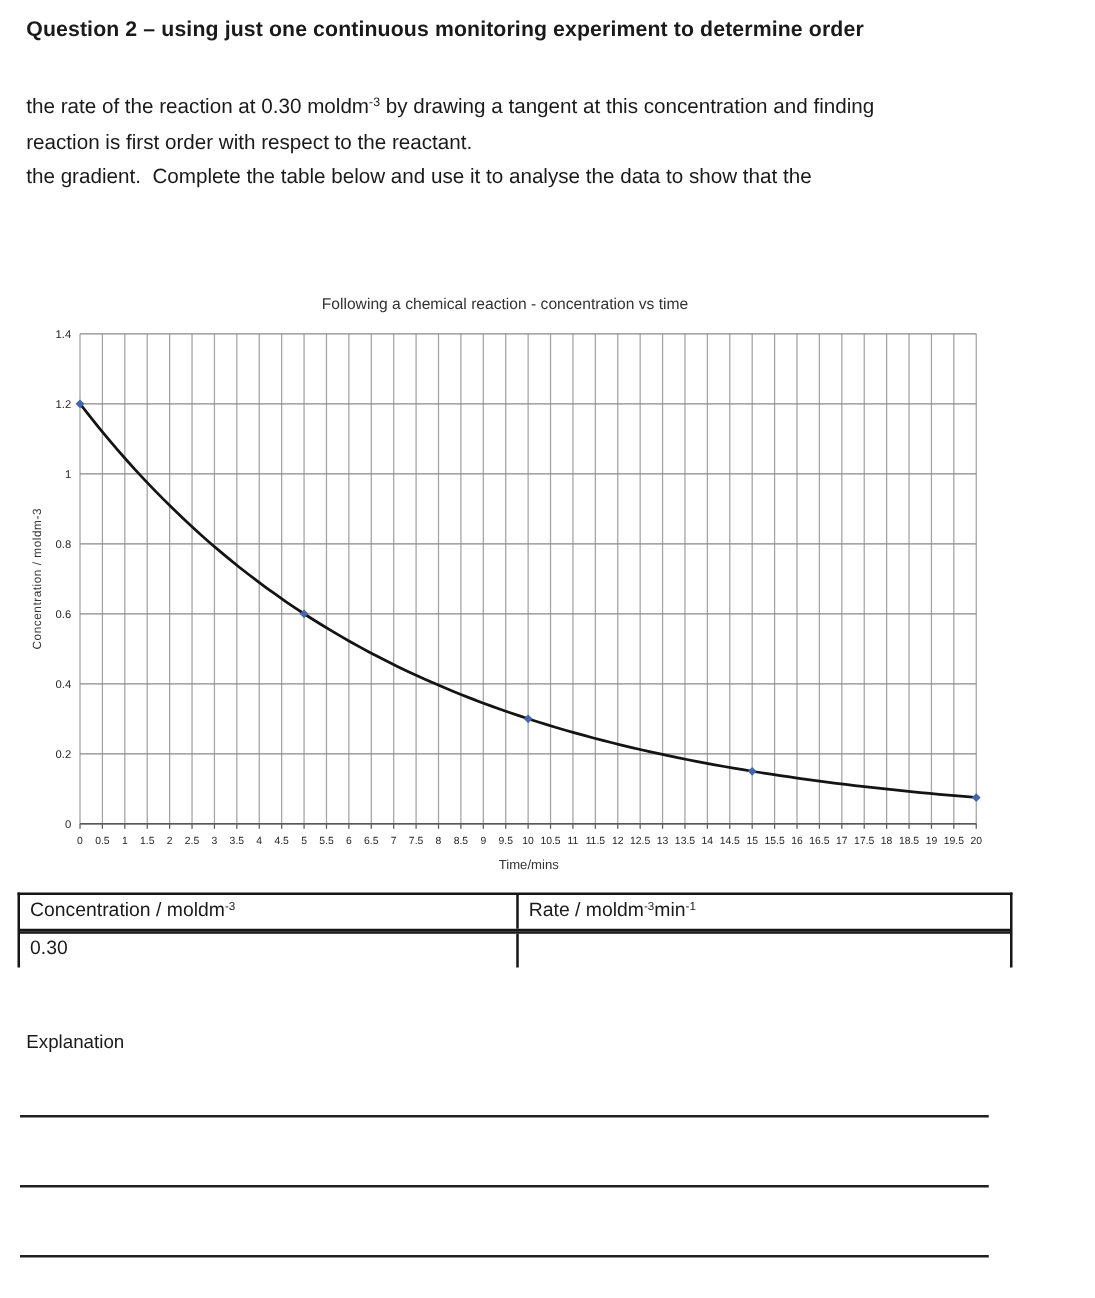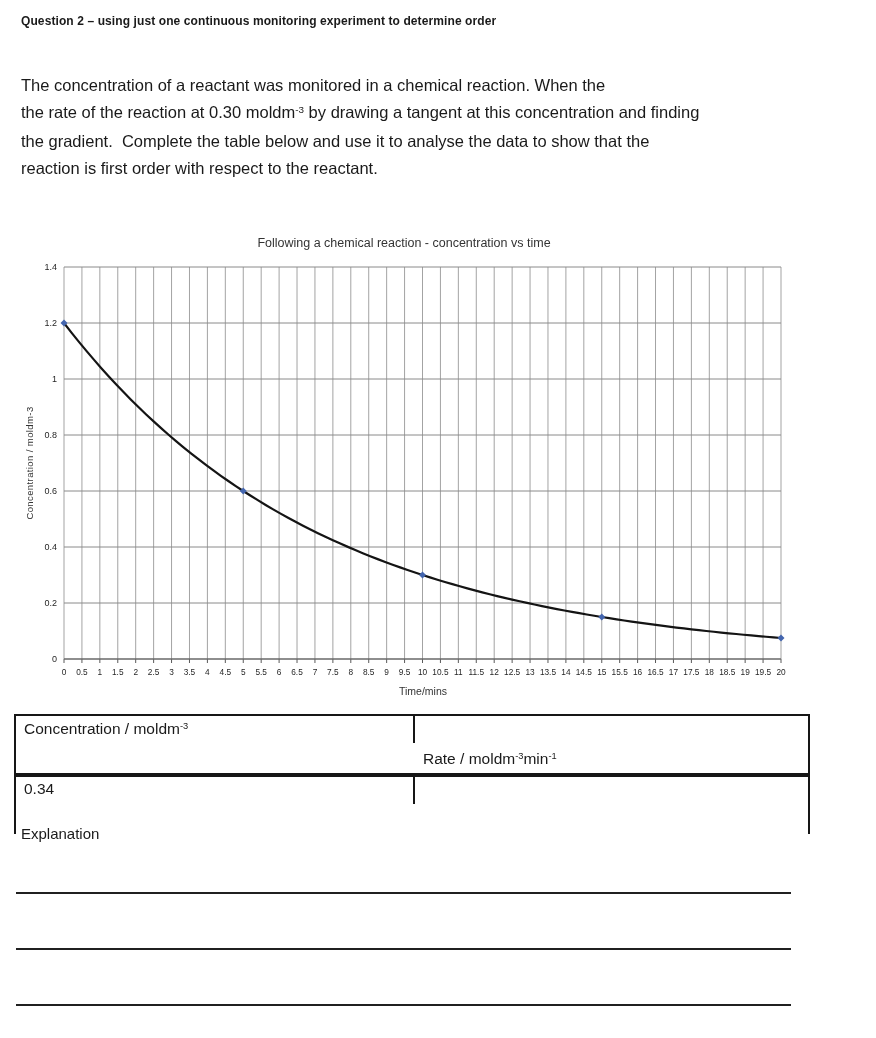--- a/index.html
+++ b/index.html
@@ -2,52 +2,51 @@
 <html><head>
 <meta charset="utf-8">
 <style>
   html,body{margin:0;padding:0;background:#ffffff;}
   .page{
     position:relative;width:876px;height:1038px;background:#ffffff;overflow:hidden;
     font-family:"Liberation Sans", sans-serif;color:#1a1a1a;
   }
   .heading{
     position:absolute;left:21px;top:14px;margin:0;
-    font-size:12px;font-weight:bold;letter-spacing:0.1px;
+    font-size:17px;font-weight:bold;letter-spacing:0.1px;
   }
   .para{position:absolute;left:21px;top:72px;}
   .para .line{font-size:16.5px;line-height:27px;white-space:pre;}
   sup{font-size:60%;vertical-align:baseline;position:relative;top:-0.5em;}
   .chart{position:absolute;left:0;top:228px;}
   .qtable{
     position:absolute;left:14px;top:714px;width:792px;
     border:2px solid #161616;border-bottom:none;
   }
   .trow{display:flex;border-bottom:2px solid #161616;}
   .trow.hdr .tcell{padding-top:4px;}
   .trow.last{border-bottom:none;}
   .tcell{font-size:15.5px;padding:3px 0 0 8px;box-sizing:border-box;height:27px;}
   .trow .c1{width:399px;border-right:2px solid #161616;}
-  .trow .c2{flex:1;margin-top:30px;}
+  .trow .c2{flex:1;}
   .explanation{position:absolute;left:21px;top:825px;font-size:15px;}
   .answer-line{position:absolute;left:16px;width:775px;height:2px;background:#202020;}
   .al1{top:892px;} .al2{top:948px;} .al3{top:1004px;}
 </style>
 </head>
 <body>
 
 <div class="page">
 
   <h1 class="heading">Question 2 – using just one continuous monitoring experiment to determine order</h1>
 
   <div class="para">
-    <div class="line">The concentration of a reactant was monitored in a chemical reaction. When the</div>
     <div class="line">the rate of the reaction at 0.30 moldm<sup>-3</sup> by drawing a tangent at this concentration and finding</div>
+    <div class="line">reaction is first order with respect to the reactant.</div>
     <div class="line">the gradient.  Complete the table below and use it to analyse the data to show that the</div>
-    <div class="line">reaction is first order with respect to the reactant.</div>
   </div>
 
   <svg class="chart" width="876" height="480" viewBox="0 0 876 480">
       <line x1="64" y1="39" x2="64" y2="431" stroke="#a3a3a3" stroke-width="1"></line>
       <line x1="64" y1="431" x2="64" y2="435" stroke="#595959" stroke-width="1"></line>
       <text x="64" y="447" text-anchor="middle" font-size="8.3px" fill="#262626" font-family="Liberation Sans, sans-serif">0</text>
       <line x1="81.925" y1="39" x2="81.925" y2="431" stroke="#a3a3a3" stroke-width="1"></line>
       <line x1="81.925" y1="431" x2="81.925" y2="435" stroke="#595959" stroke-width="1"></line>
       <text x="81.925" y="447" text-anchor="middle" font-size="8.3px" fill="#262626" font-family="Liberation Sans, sans-serif">0.5</text>
       <line x1="99.85" y1="39" x2="99.85" y2="431" stroke="#a3a3a3" stroke-width="1"></line>
@@ -196,21 +195,21 @@
     </svg>
 
   <div class="qtable">
     <div class="trow hdr">
       <div class="tcell c1">Concentration / moldm<sup>-3</sup></div>
       <div class="tcell c2">Rate / moldm<sup>-3</sup>min<sup>-1</sup></div>
     </div>
     <div class="trow">
     </div>
     <div class="trow last">
-      <div class="tcell c1">0.34</div>
+      <div class="tcell c1">0.30</div>
       <div class="tcell c2"></div>
     </div>
   </div>
 
   <div class="explanation">Explanation</div>
 
   <div class="answer-line al1"></div>
   <div class="answer-line al2"></div>
   <div class="answer-line al3"></div>
 

